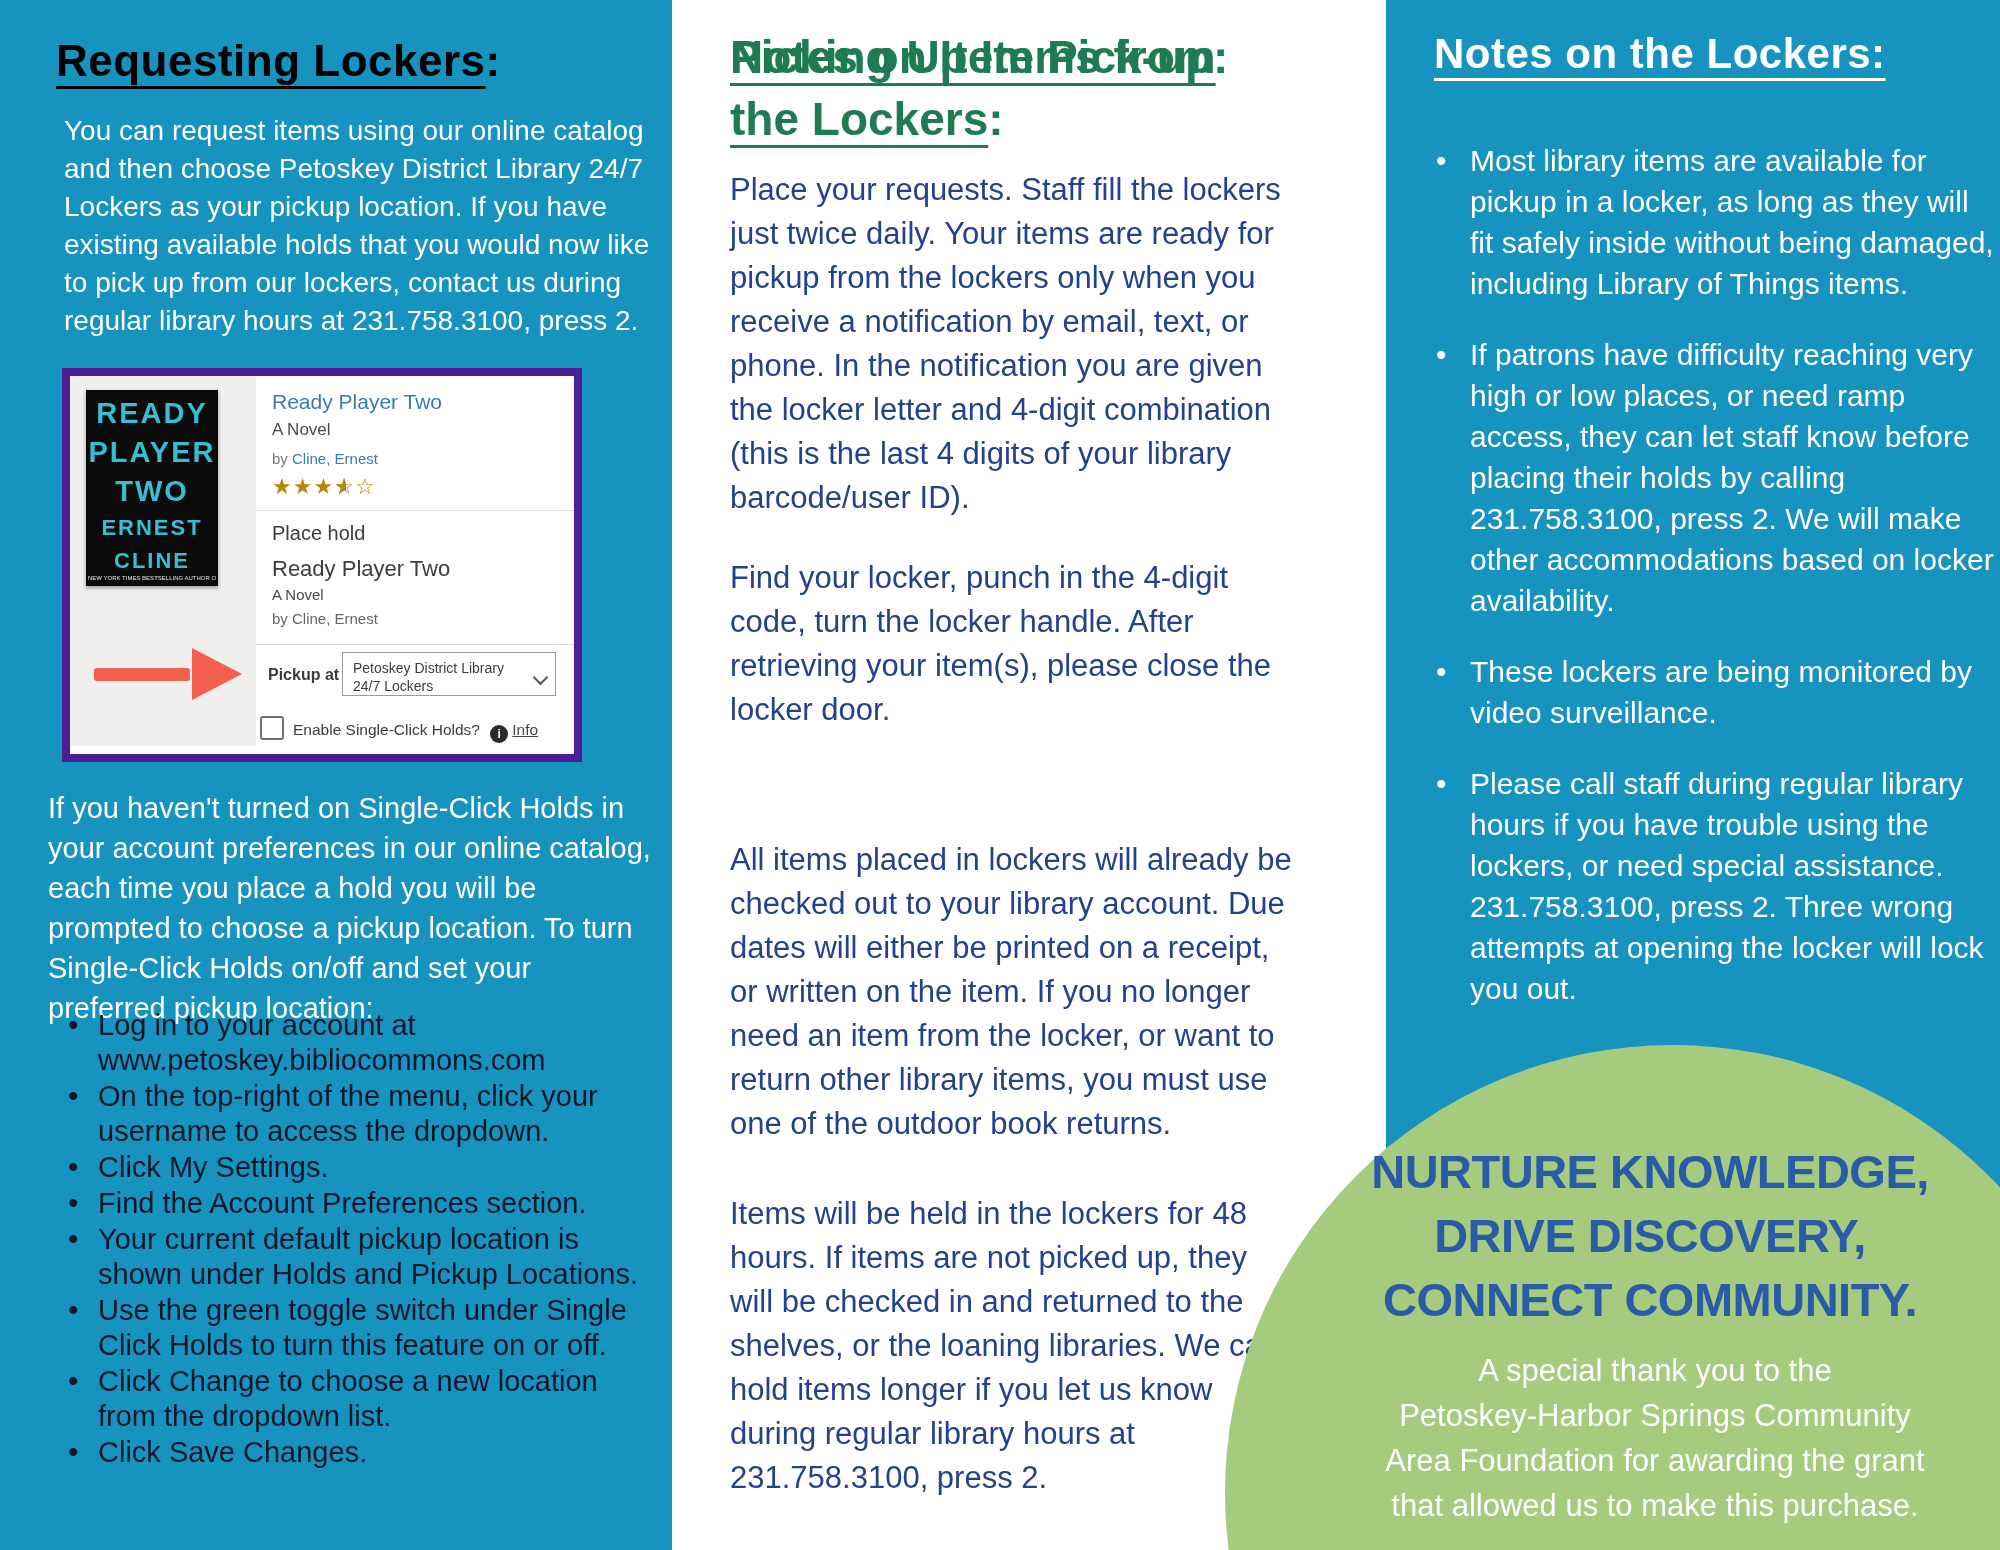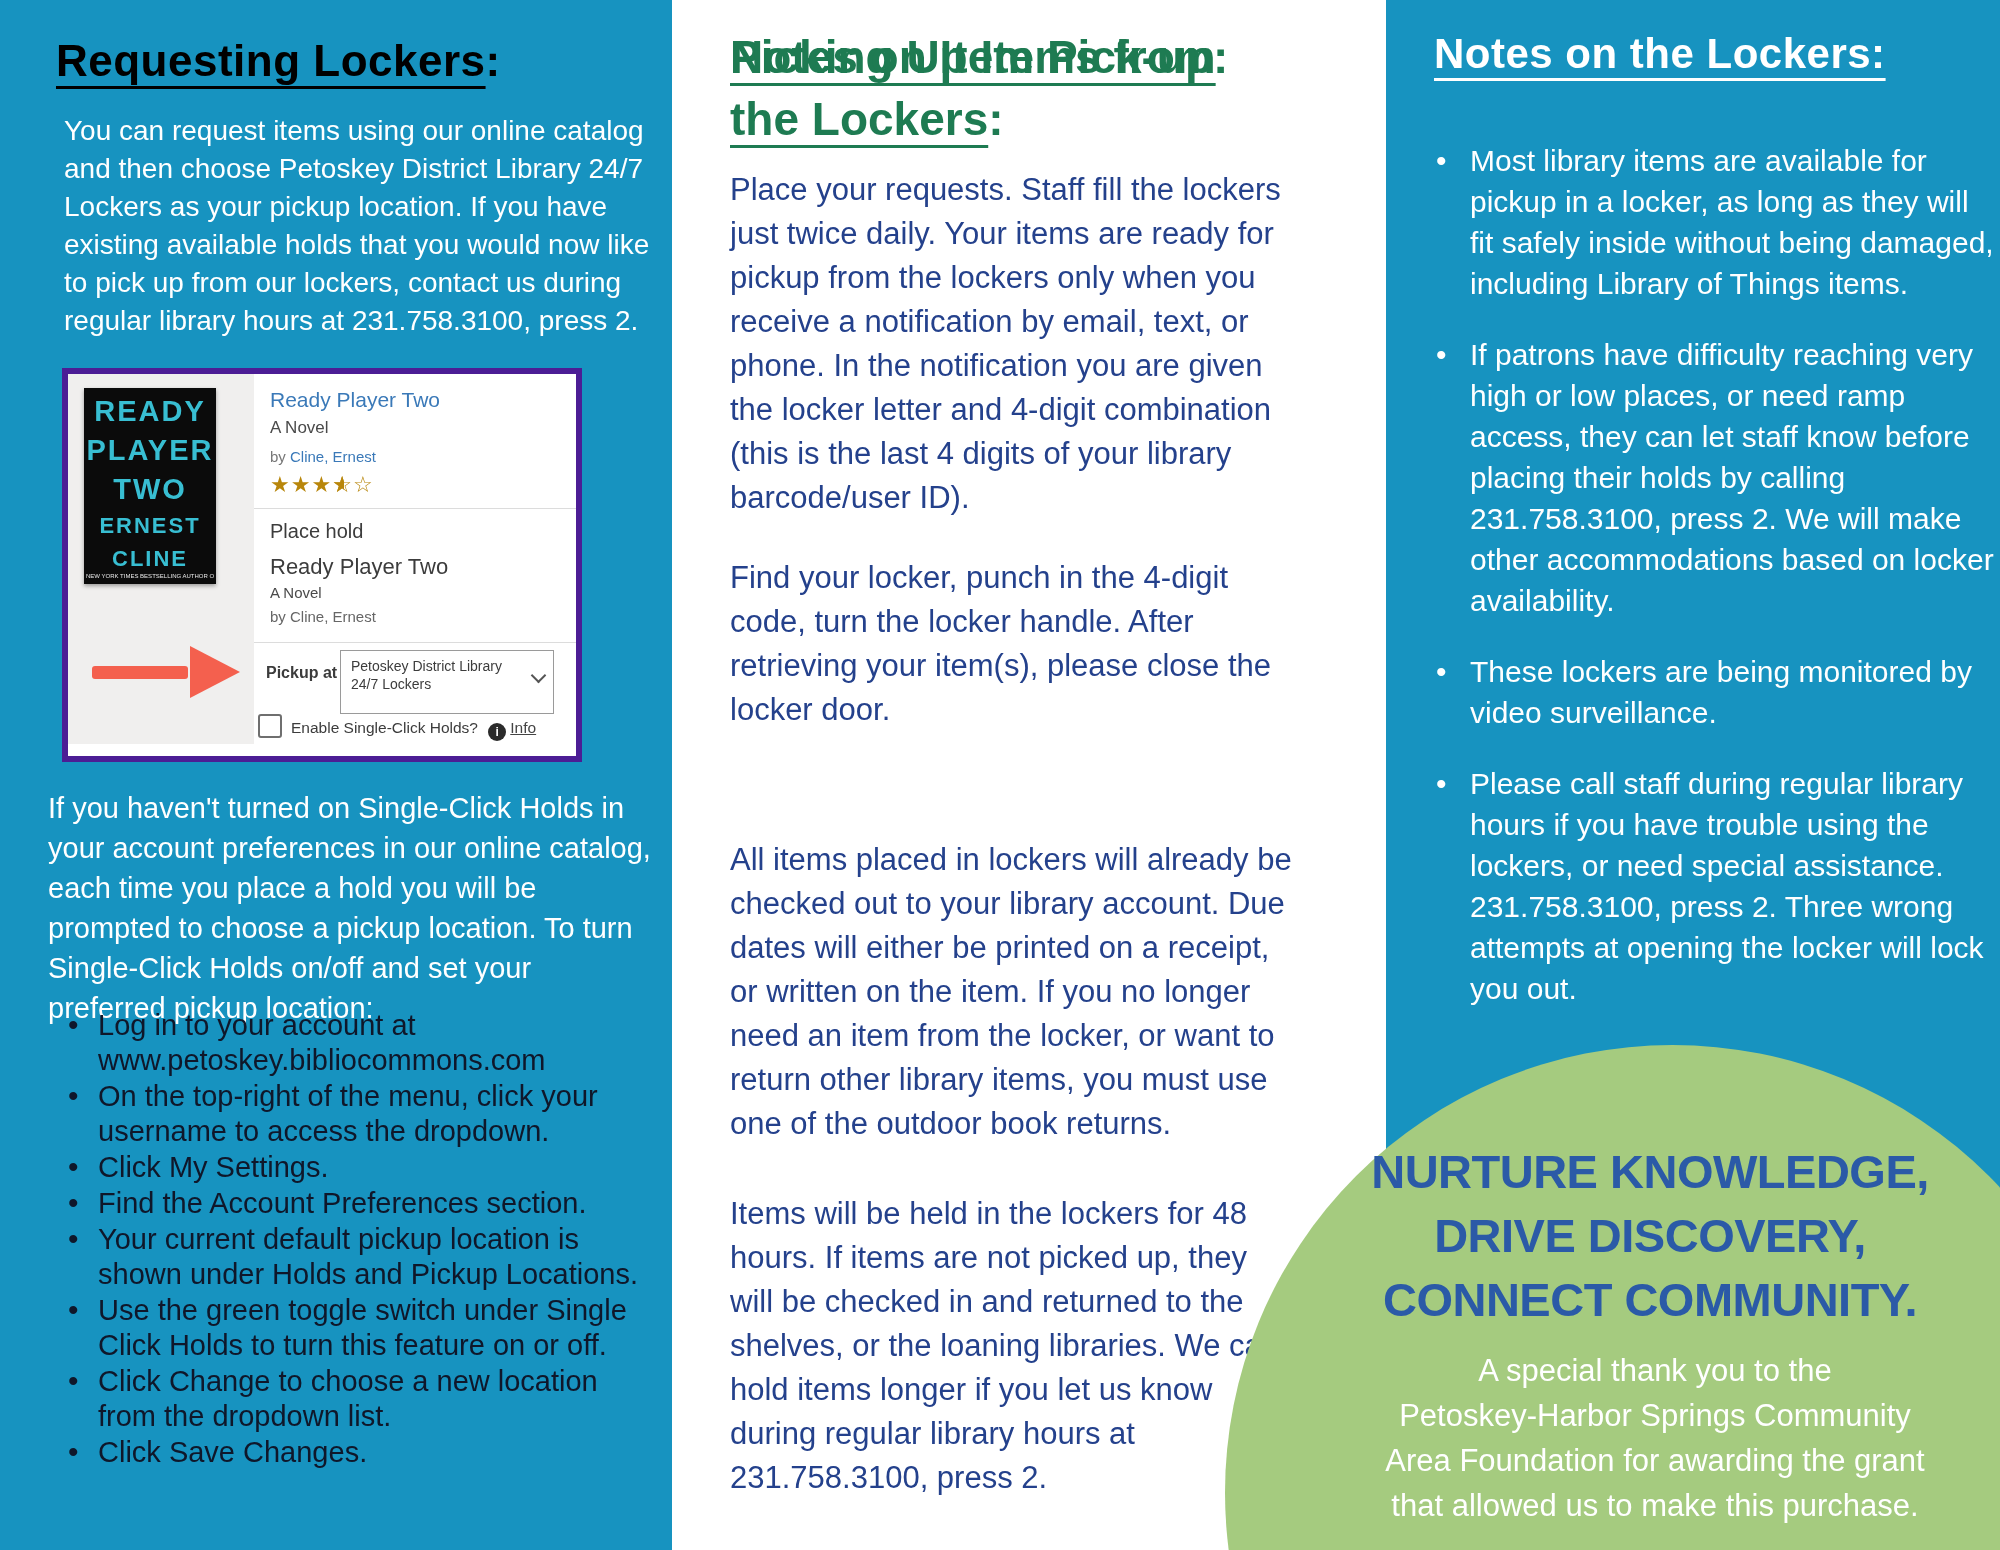--- a/index.html
+++ b/index.html
@@ -16,21 +16,21 @@
 
   
   .col-left h1{position:absolute;left:48px;top:28px;margin:8px;color:#000000;font-size:44px;font-weight:600;letter-spacing:.5px;}
   .lp1{position:absolute;left:48px;top:96px;width:600px;margin:16px;color:#fff;font-size:28px;line-height:38px;}
   .lp2{position:absolute;left:48px;top:788px;width:604px;margin:0;color:#fff;font-size:29px;line-height:40px;}
   .lbullets{position:absolute;left:48px;top:1008px;width:596px;margin:0;padding:0;list-style:none;color:#0f172a;font-size:29px;line-height:35px;}
   .lbullets li{position:relative;padding-left:50px;margin:0 0 1px 0;}
   .lbullets li::before{content:"•";position:absolute;left:20px;top:-1px;font-size:30px;}
 
   
-  .shot{position:absolute;left:62px;top:368px;width:520px;height:394px;background:#fff;border:6px solid #4c1d95;box-sizing:border-box;}
+  .shot{position:absolute;left:62px;top:368px;width:520px;height:394px;background:#fff;border:8px solid #4c1d95;box-sizing:border-box;}
   .shot-inner{position:absolute;inset:0;}
   .shot-gray{position:absolute;left:0;top:0;width:186px;height:370px;background:#f0efee;}
   .cover{position:absolute;left:16px;top:14px;width:132px;height:196px;background:#0b0b0b;text-align:center;box-shadow:0 2px 4px rgba(0,0,0,.35);}
   .cover .ct{color:#38bed2;font-weight:800;font-size:29px;line-height:31px;letter-spacing:2px;margin-top:8px;}
   .cover .ca{color:#38bed2;font-weight:800;font-size:22px;line-height:25px;letter-spacing:2px;margin-top:8px;}
   .cover .cf{position:absolute;left:2px;right:2px;bottom:4px;color:#e8e8e8;font-size:6px;line-height:7px;overflow:hidden;white-space:nowrap;}
   .arrow{position:absolute;left:22px;top:272px;width:150px;height:52px;}
   .arrow .bar{position:absolute;left:2px;top:20px;width:96px;height:13px;background:#f4604e;border-radius:3px;}
   .arrow .head{position:absolute;right:0;top:0;width:0;height:0;border-top:26px solid transparent;border-bottom:26px solid transparent;border-left:50px solid #f4604e;}
   .shot-right{position:absolute;left:186px;top:0;right:0;bottom:0;background:#fff;}
@@ -40,21 +40,21 @@
   .s-by .lnk{color:#3a79b8;}
   .stars{position:absolute;left:16px;top:98px;font-size:22px;color:#b8860b;letter-spacing:1px;}
   .star-half{position:relative;display:inline-block;}
   .star-half .fill{position:absolute;left:0;top:0;width:55%;overflow:hidden;color:#b8860b;}
   .sep{position:absolute;left:0;right:0;height:1px;background:#dcdcdc;}
   .s-place{position:absolute;left:16px;top:146px;font-size:20px;color:#3c3c3c;}
   .s-title2{position:absolute;left:16px;top:180px;font-size:22px;color:#3c3c3c;}
   .s-sub2{position:absolute;left:16px;top:210px;font-size:15px;color:#4a4a4a;}
   .s-by2{position:absolute;left:16px;top:234px;font-size:15px;color:#666;}
   .s-pickup-label{position:absolute;left:12px;top:290px;font-size:16px;font-weight:700;color:#3c3c3c;}
-  .s-dropdown{position:absolute;left:86px;top:276px;width:214px;height:64px;border:1px solid #9a9a9a;background:#fff;box-sizing:border-box;padding:6px 26px 4px 10px;font-size:14px;line-height:18px;color:#3c3c3c;}
+  .s-dropdown{position:absolute;left:86px;top:276px;width:214px;height:44px;border:1px solid #9a9a9a;background:#fff;box-sizing:border-box;padding:6px 26px 4px 10px;font-size:14px;line-height:18px;color:#3c3c3c;}
   .chev{position:absolute;right:9px;top:19px;width:9px;height:9px;border-right:2px solid #555;border-bottom:2px solid #555;transform:rotate(45deg);}
   .s-check{position:absolute;left:4px;top:340px;height:24px;font-size:15.5px;color:#3c3c3c;white-space:nowrap;}
   .cbx{display:inline-block;width:20px;height:20px;border:2px solid #6f6f6f;border-radius:3px;background:#fff;vertical-align:-5px;margin-right:9px;}
   .info-i{display:inline-block;width:18px;height:18px;border-radius:50%;background:#2b2b2b;color:#fff;font-size:12px;font-weight:700;text-align:center;line-height:18px;vertical-align:-3px;margin:0 4px 0 6px;}
   .info-lnk{color:#444;text-decoration:underline;margin-top:24px;}
 
   
   .col-mid h2{position:absolute;left:58px;top:26px;width:540px;margin:0;color:#1e7b52;font-size:46px;font-weight:600;line-height:62px;}
   .mid-h2b{position:absolute;left:58px;top:738px;width:560px;margin:0;color:#1e7b52;font-size:44px;font-weight:600;line-height:58px;}
   .mp{position:absolute;left:58px;width:562px;margin:0;color:#24418c;font-size:31px;line-height:44px;}

